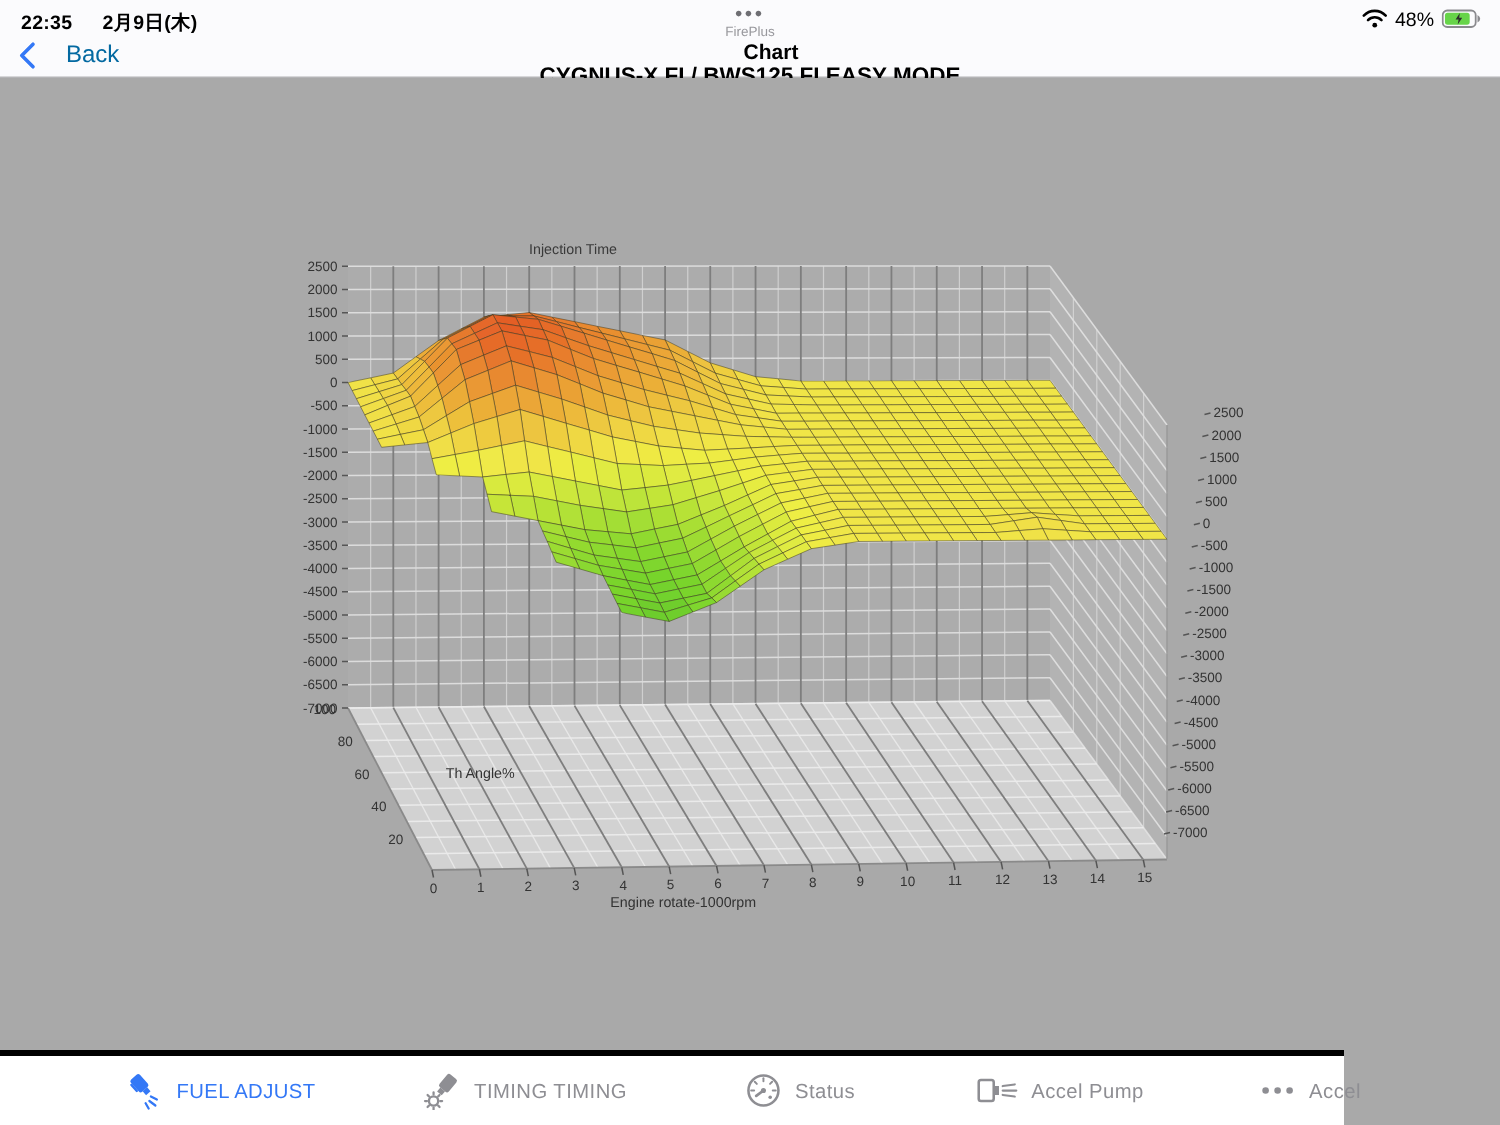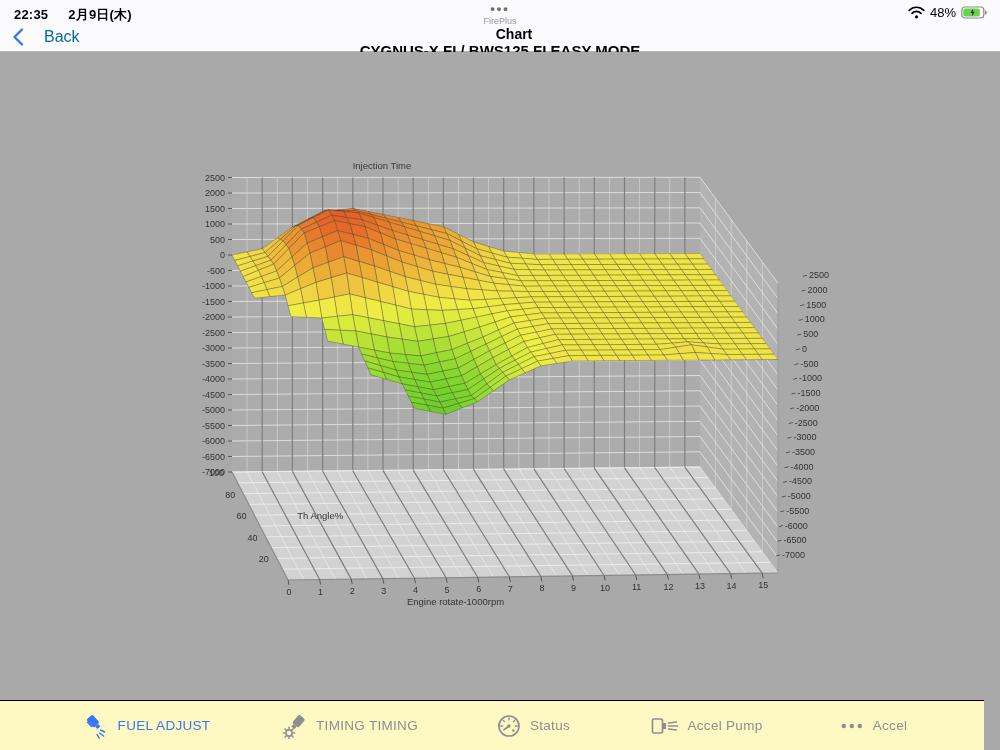--- a/index.html
+++ b/index.html
@@ -13,22 +13,22 @@
   .top-dots{position:absolute;left:0;right:0;top:1px;text-align:center;color:#6e6e73;font-size:13px;letter-spacing:2px;font-weight:bold;}
   .status-right{position:absolute;right:12px;top:5px;display:flex;align-items:center;gap:5px;font-size:13px;color:#000;}
   .back-btn{position:absolute;left:12px;top:27px;display:flex;align-items:center;gap:20px;color:#0369a1;font-size:16px;cursor:pointer;}
   .nav-title{position:absolute;left:0;right:0;top:16px;text-align:center;line-height:1.15;}
   .nav-title .app{font-size:9px;color:#98989d;text-align:center;}
   .nav-title .main{font-size:14px;font-weight:bold;color:#000;padding-left:28px;}
   .nav-title .sub{font-size:15px;font-weight:bold;color:#000;}
   
   .chart-area{position:absolute;left:0;top:52px;width:1000px;height:648px;background:#a9a9a9;}
   
-  .tabbar{position:absolute;left:0;top:700px;width:984px;height:50px;background:#fef9c3;
-    border-top:1px solid #000000;box-sizing:border-box;}
+  .tabbar{position:absolute;left:0;top:700px;width:896px;height:50px;background:#ffffff;
+    border-top:4px solid #000000;box-sizing:border-box;}
   .tab{position:absolute;top:0;height:100%;display:flex;align-items:center;gap:8px;
     transform:translateX(-50%);color:#8e8e93;font-size:13.5px;letter-spacing:.3px;cursor:pointer;white-space:nowrap;}
   .tab.active{color:#3478f6;}
   .tab svg{display:block;}
 </style>
 </head>
 <body>
 
 <div class="screen">
 

